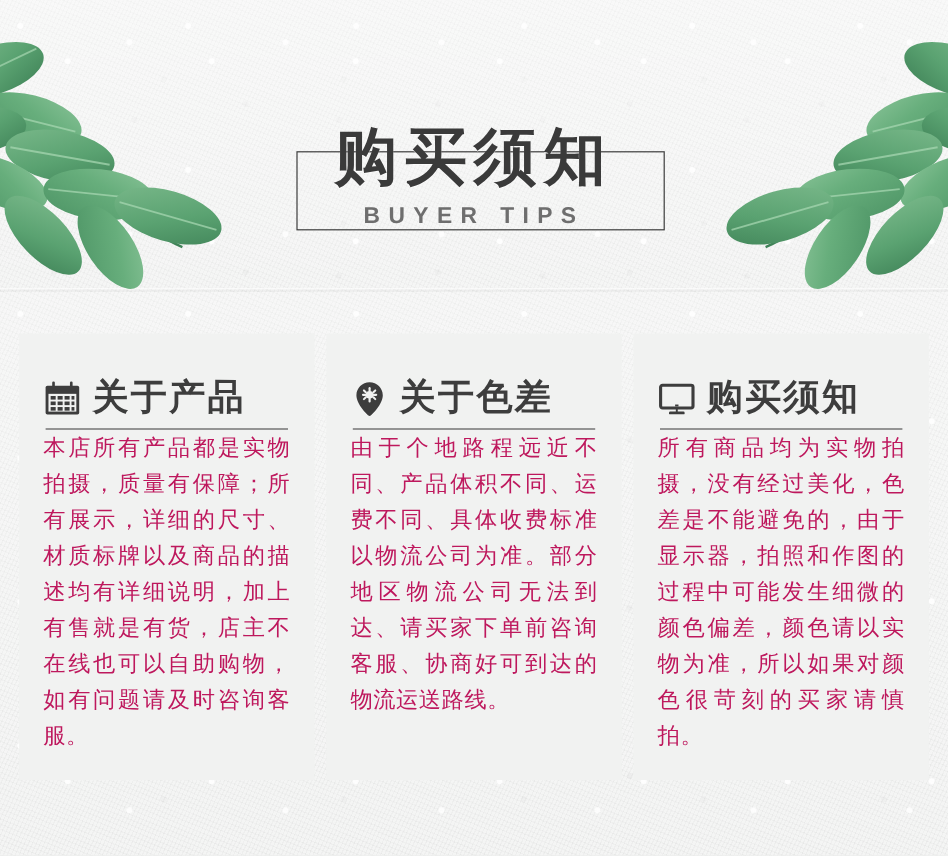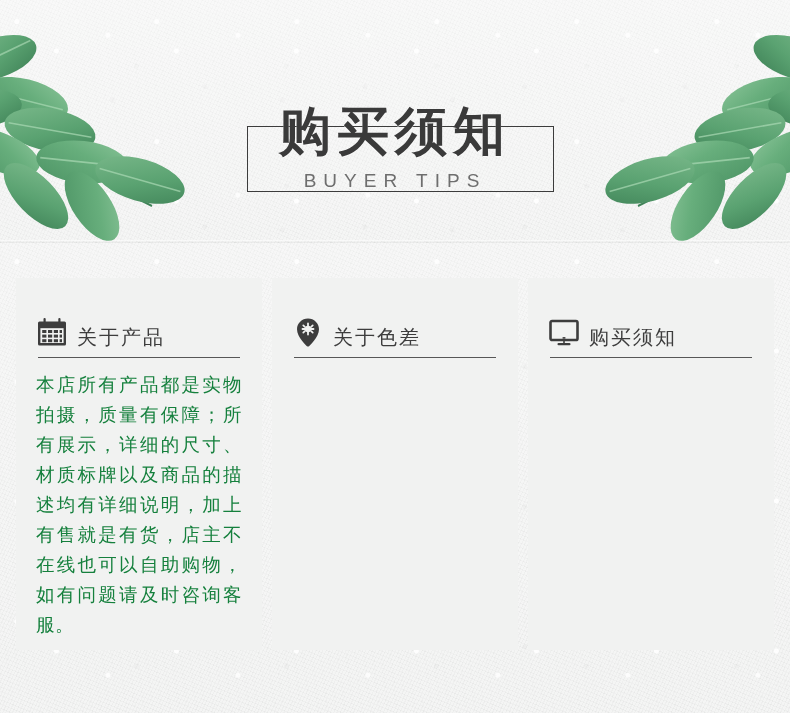--- a/index.html
+++ b/index.html
@@ -59,44 +59,43 @@
   .title-cn{
     position:relative;z-index:2;
     font-family:"DejaVu Sans","Liberation Sans",sans-serif;
     font-size:52px;font-weight:700;letter-spacing:6px;
     color:#3a3a3a;line-height:1;
     margin-top:-26px;
     text-shadow:0 1px 0 rgba(255,255,255,.55);
   }
   .title-en{
     position:absolute;left:0;top:84px;width:790px;text-align:center;z-index:3;
-    font-size:19px;letter-spacing:7px;color:#6e6e6e;font-weight:400;
+    font-size:19px;letter-spacing:7px;color:#6e6e6e;font-weight:700;
   }
 
   
   .cards{
     position:absolute;left:16px;top:278px;width:758px;height:372px;
     display:flex;gap:10px;
   }
   .card{
     flex:1 1 0;background:#f1f2f1;box-sizing:border-box;
     padding:26px 20px 0 20px;
     box-shadow:0 0 0 0 rgba(0,0,0,0);
   }
   .card-head{display:flex;align-items:flex-end;gap:9px;height:44px;}
   .card-icon{width:32px;height:32px;flex:0 0 32px;display:block;}
   .card-title{
     font-family:"DejaVu Sans","Liberation Sans",sans-serif;
-    font-size:20px;font-weight:400;letter-spacing:2px;color:#3d3d3d;line-height:1;
+    font-size:30px;font-weight:700;letter-spacing:2px;color:#3d3d3d;line-height:1;
     padding-bottom:1px;
   }
   .card-divider{height:1px;background:#575757;margin:9px 2px 0 2px;}
   .card-body{
-    margin-top:12px;
-    font-size:18.5px;line-height:30px;color:#15803d;
+    font-size:18.5px;line-height:30px;color:#be185d;
     letter-spacing:.5px;text-align:justify;text-justify:inter-ideograph;
   }
 </style>
 </head>
 <body>
 
 <div class="page">
 
   <div class="band-top"></div>
   <div class="band-seam"></div>
@@ -268,31 +267,33 @@
               <rect x="11.2" y="8.2" width="1.7" height="3.9" rx="0.85" transform="rotate(-45 12.05 10.15)"></rect>
               <rect x="19.1" y="8.2" width="1.7" height="3.9" rx="0.85" transform="rotate(45 19.95 10.15)"></rect>
               <rect x="11.2" y="13.9" width="1.7" height="3.9" rx="0.85" transform="rotate(45 12.05 15.85)"></rect>
               <rect x="19.1" y="13.9" width="1.7" height="3.9" rx="0.85" transform="rotate(-45 19.95 15.85)"></rect>
             </g>
           </svg>
         </span>
         <span class="card-title">关于色差</span>
       </div>
       <div class="card-divider"></div>
+      <div class="card-body">由于个地路程远近不同、产品体积不同、运费不同、具体收费标准以物流公司为准。部分地区物流公司无法到达、请买家下单前咨询客服、协商好可到达的物流运送路线。</div>
     </div>
 
     <div class="card">
       <div class="card-head">
         <span class="card-icon">
           <svg width="32" height="32" viewBox="0 0 32 32" xmlns="http://www.w3.org/2000/svg">
             <rect x="2.5" y="5" width="27" height="19" rx="1.6" fill="none" stroke="#3d3d3d" stroke-width="2.6"></rect>
             <rect x="14.6" y="21.1" width="2.8" height="1.6" fill="#3d3d3d"></rect>
             <rect x="9.5" y="27" width="13" height="2.3" rx="1" fill="#3d3d3d"></rect>
             <rect x="15.2" y="24.1" width="1.6" height="3.2" fill="#3d3d3d"></rect>
           </svg>
         </span>
         <span class="card-title">购买须知</span>
       </div>
       <div class="card-divider"></div>
+      <div class="card-body">所有商品均为实物拍摄，没有经过美化，色差是不能避免的，由于显示器，拍照和作图的过程中可能发生细微的颜色偏差，颜色请以实物为准，所以如果对颜色很苛刻的买家请慎拍。</div>
     </div>
 
   </div>
 </div>
 
 </body></html>

